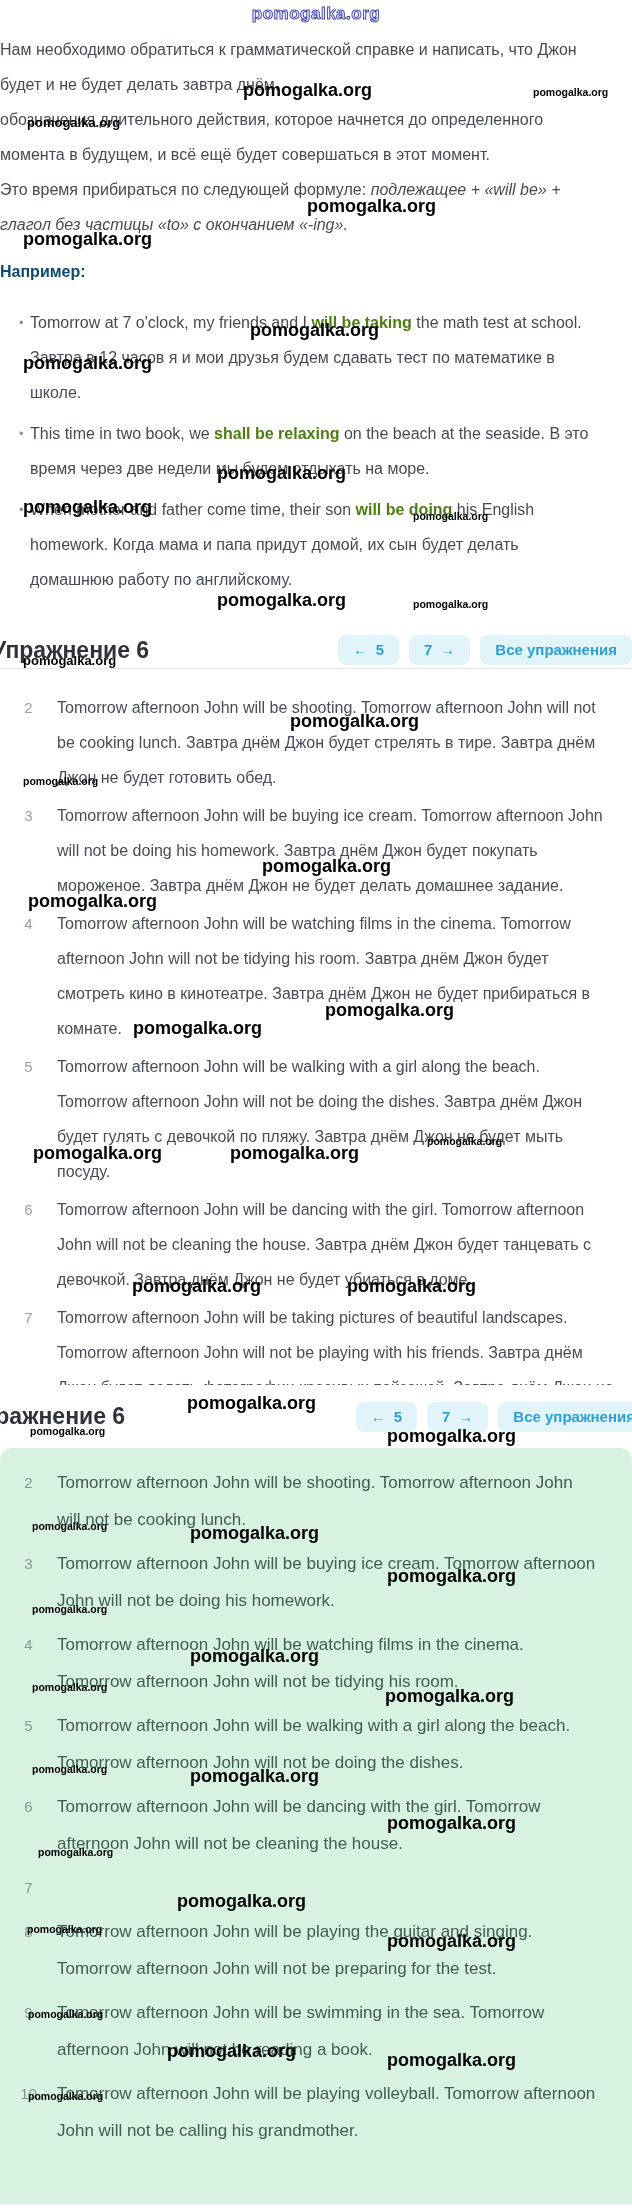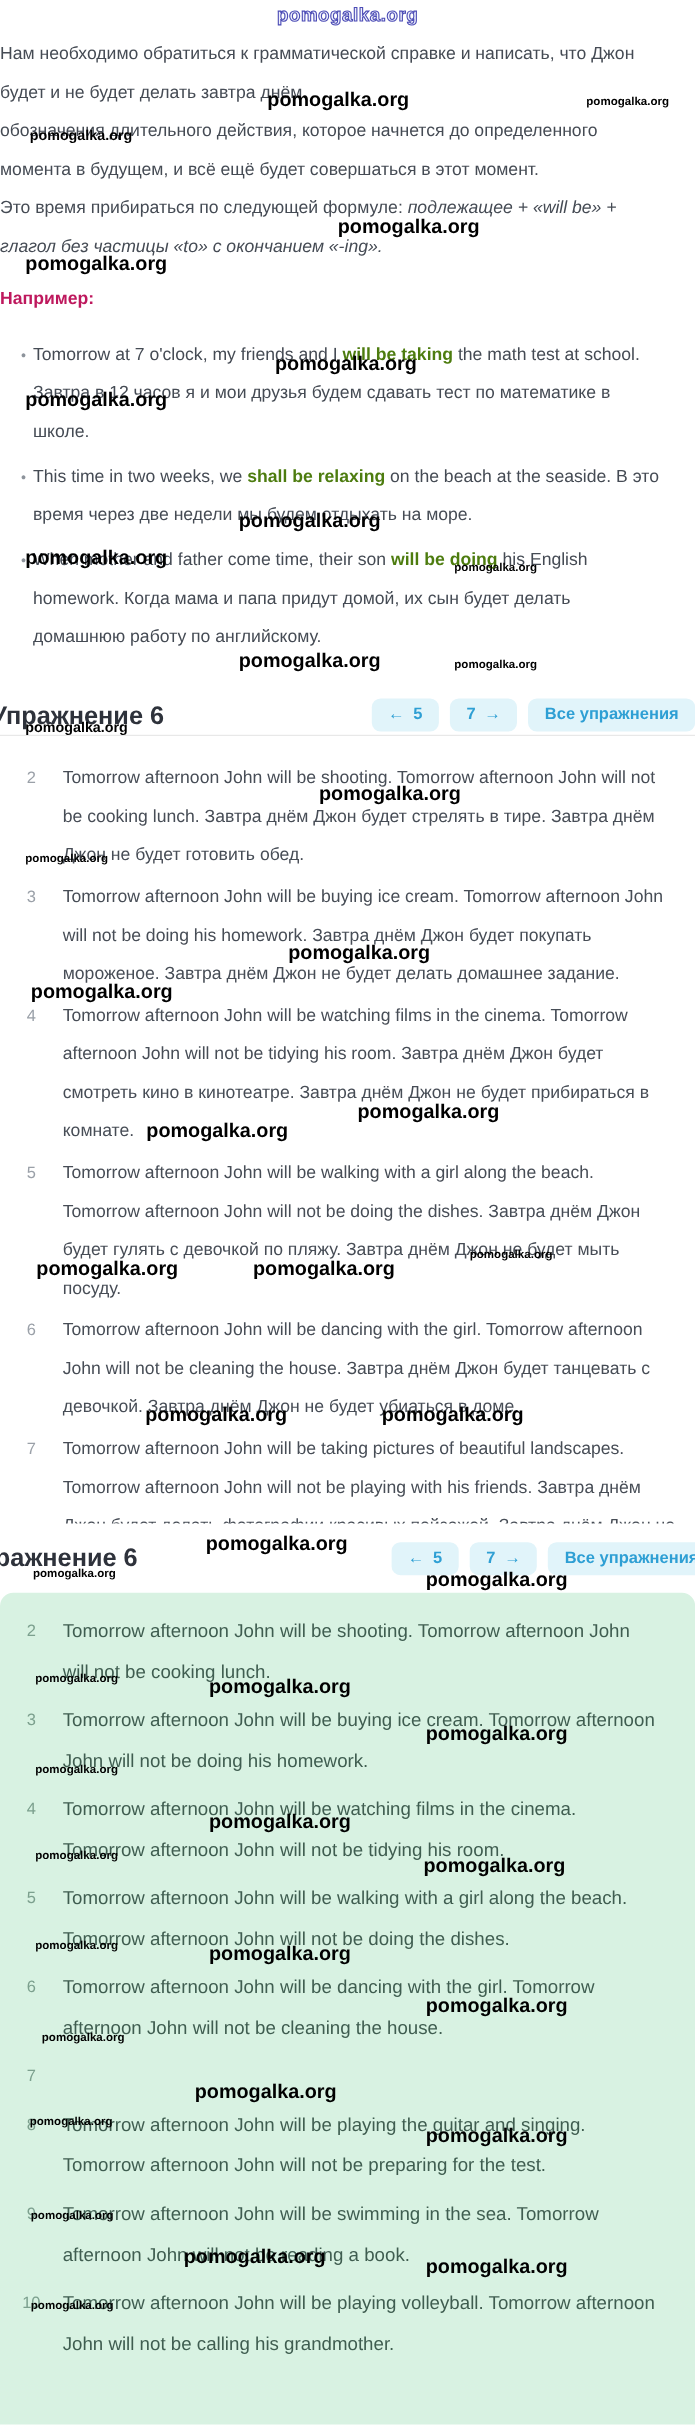--- a/index.html
+++ b/index.html
@@ -5,21 +5,21 @@
   html,body{margin:0;padding:0;background:#fff;}
   .page{position:relative;width:632px;height:2208px;overflow:hidden;background:#ffffff;
         font-family:"Liberation Sans","DejaVu Sans",sans-serif;color:#454b54;}
   
   .logo-row{height:28px;padding-top:4px;text-align:center;}
   .logo{font-size:17px;font-weight:700;letter-spacing:.5px;color:#eef0fc;
         -webkit-text-stroke:1px #4b4bb5;text-stroke:1px #4b4bb5;}
   
   .intro{font-size:16px;line-height:35px;}
   .intro p{margin:0;white-space:pre;}
-  .intro .examples-label{font-weight:700;color:#be185d;margin-top:12px;}
+  .intro .examples-label{font-weight:700;color:#0c4a6e;margin-top:12px;}
   .formula-italic{font-style:italic;}
   ul.examples{list-style:none;margin:16px 0 0 0;padding:0;}
   ul.examples li{position:relative;padding-left:30px;white-space:pre;margin:0;}
   ul.examples li + li{margin-top:6px;}
   ul.examples li .dot{position:absolute;left:19px;top:0;color:#8d939b;font-size:13px;}
   ul.examples b{font-weight:700;color:#4d7c0f;}
   
   .ex-header{display:flex;justify-content:space-between;align-items:center;margin-top:35px;height:36px;}
   .ex-header.second{margin-top:0;height:63px;padding-top:0;align-items:center;}
   .ex-title{font-size:23px;font-weight:700;color:#2e323b;white-space:nowrap;}
@@ -63,21 +63,21 @@
 будет и не будет делать завтра днём.</p>
     <p>обозначения длительного действия, которое начнется до определенного
 момента в будущем, и всё ещё будет совершаться в этот момент.</p>
     <p><span>Это время прибираться по следующей формуле: </span><span class="formula-italic">подлежащее + «will be» +
 глагол без частицы «to» с окончанием «-ing».</span></p>
     <p class="examples-label">Например:</p>
     <ul class="examples" id="examples">
         <li><span class="dot">•</span><span>Tomorrow at 7 o'clock, my friends and I </span><b>will be taking</b><span> the math test at school.
 Завтра в 12 часов я и мои друзья будем сдавать тест по математике в
 школе.</span></li>
-        <li><span class="dot">•</span><span>This time in two weeks, we </span><b>shall be relaxing</b><span> on the beach at the seaside. В это
+        <li><span class="dot">•</span><span>This time in two book, we </span><b>shall be relaxing</b><span> on the beach at the seaside. В это
 время через две недели мы будем отдыхать на море.</span></li>
         <li><span class="dot">•</span><span>When mother and father come time, their son </span><b>will be doing</b><span> his English
 homework. Когда мама и папа придут домой, их сын будет делать
 домашнюю работу по английскому.</span></li>
       </ul>
   </div>
 
   <div class="ex-header first">
     <div class="ex-title">Упражнение 6</div>
     <div class="ex-nav">

